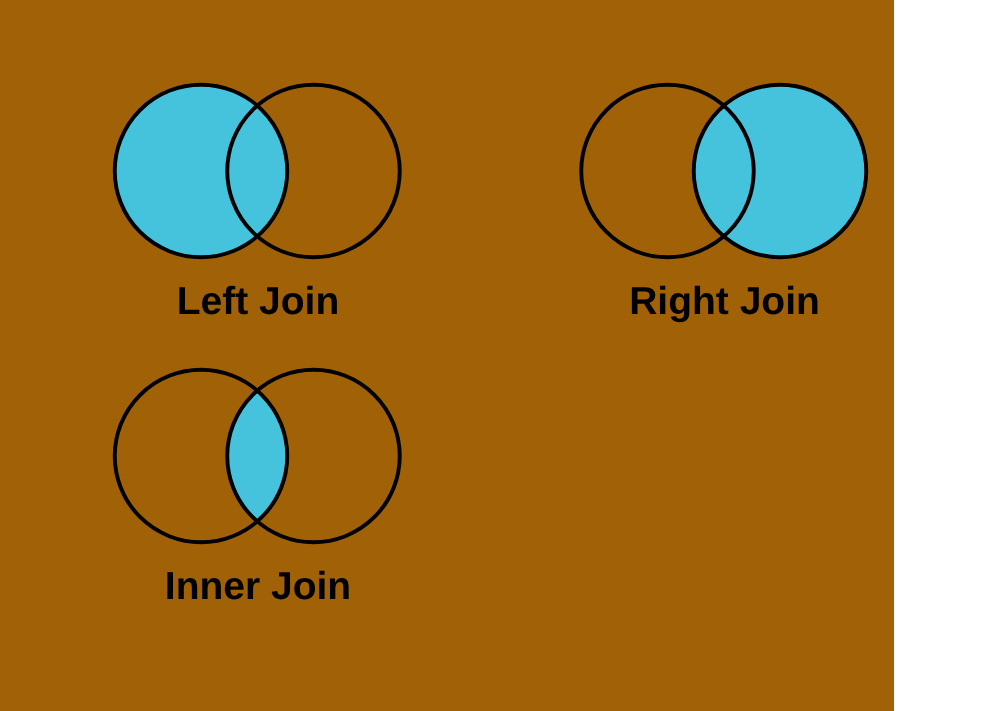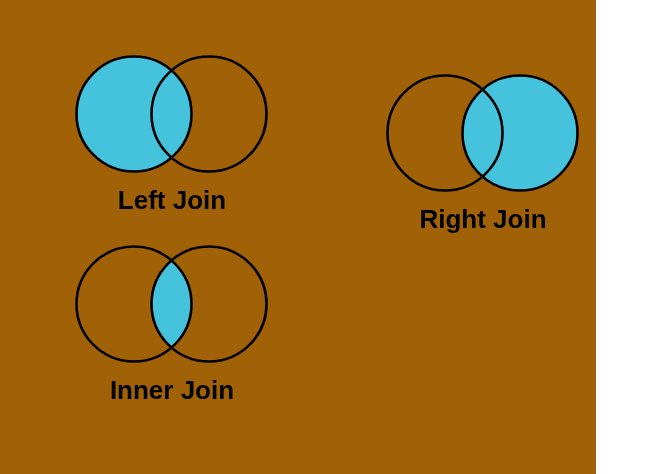--- a/index.html
+++ b/index.html
@@ -55,21 +55,21 @@
               <circle cx="137" cy="62" r="57.5" fill="#000"></circle>
             </clipPath>
           </defs>
           <circle cx="62" cy="62" r="57.5" fill="#46C3DC"></circle>
           <circle cx="62" cy="62" r="57.5" fill="none" stroke="#000000" stroke-width="2.6"></circle>
           <circle cx="137" cy="62" r="57.5" fill="none" stroke="#000000" stroke-width="2.6"></circle>
         </svg></div>
     <figcaption class="label">Left Join</figcaption>
   </figure>
 
-  <figure class="cell row1 col2" style="margin:0;justify-content:flex-end;">
+  <figure class="cell row1 col2" style="margin:0;">
     <div class="venn"><svg viewBox="0 0 200 124" width="200" height="124">
           <defs>
             <clipPath id="clip-right-1">
               <circle cx="137" cy="62" r="57.5" fill="#000"></circle>
             </clipPath>
           </defs>
           <circle cx="137" cy="62" r="57.5" fill="#46C3DC"></circle>
           <circle cx="62" cy="62" r="57.5" fill="none" stroke="#000000" stroke-width="2.6"></circle>
           <circle cx="137" cy="62" r="57.5" fill="none" stroke="#000000" stroke-width="2.6"></circle>
         </svg></div>

